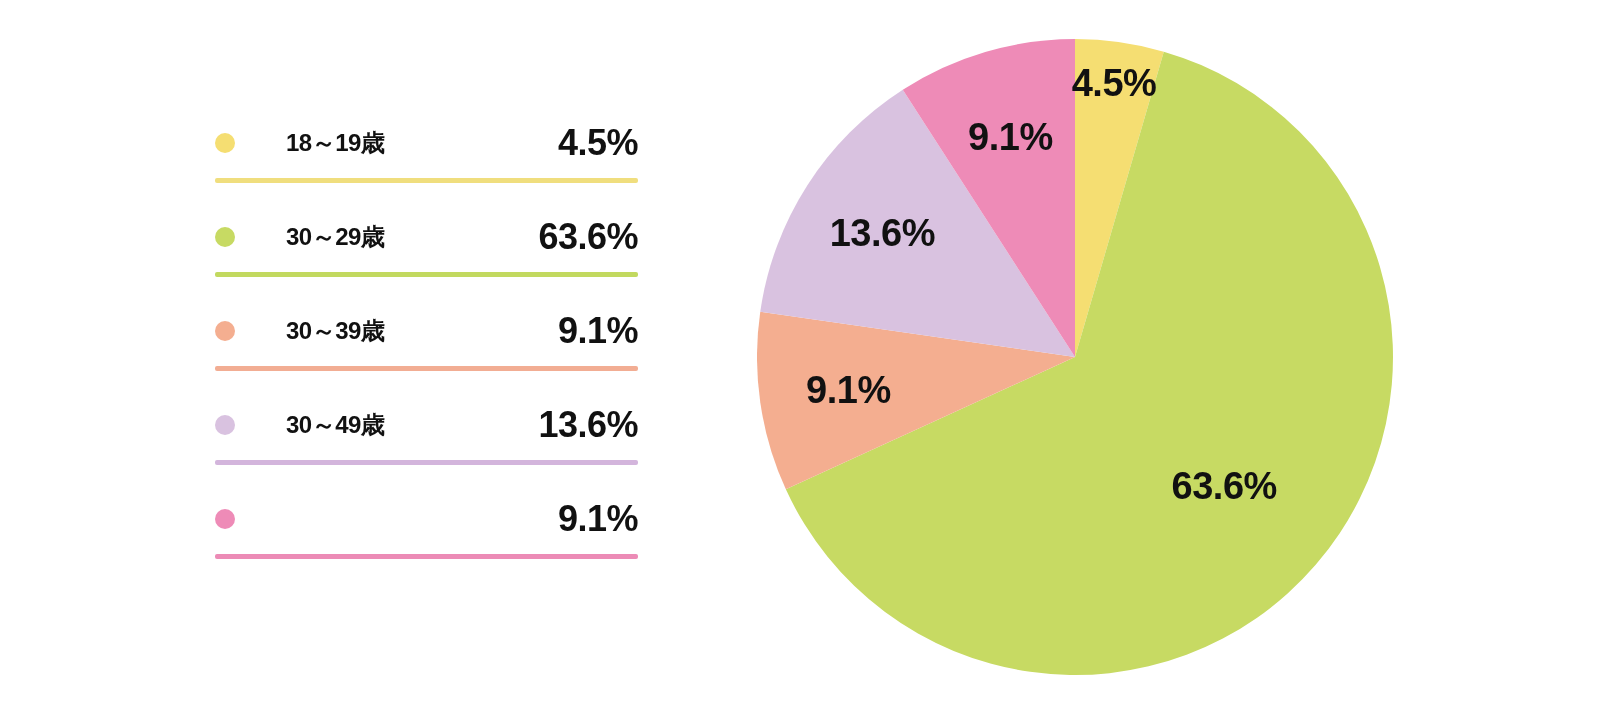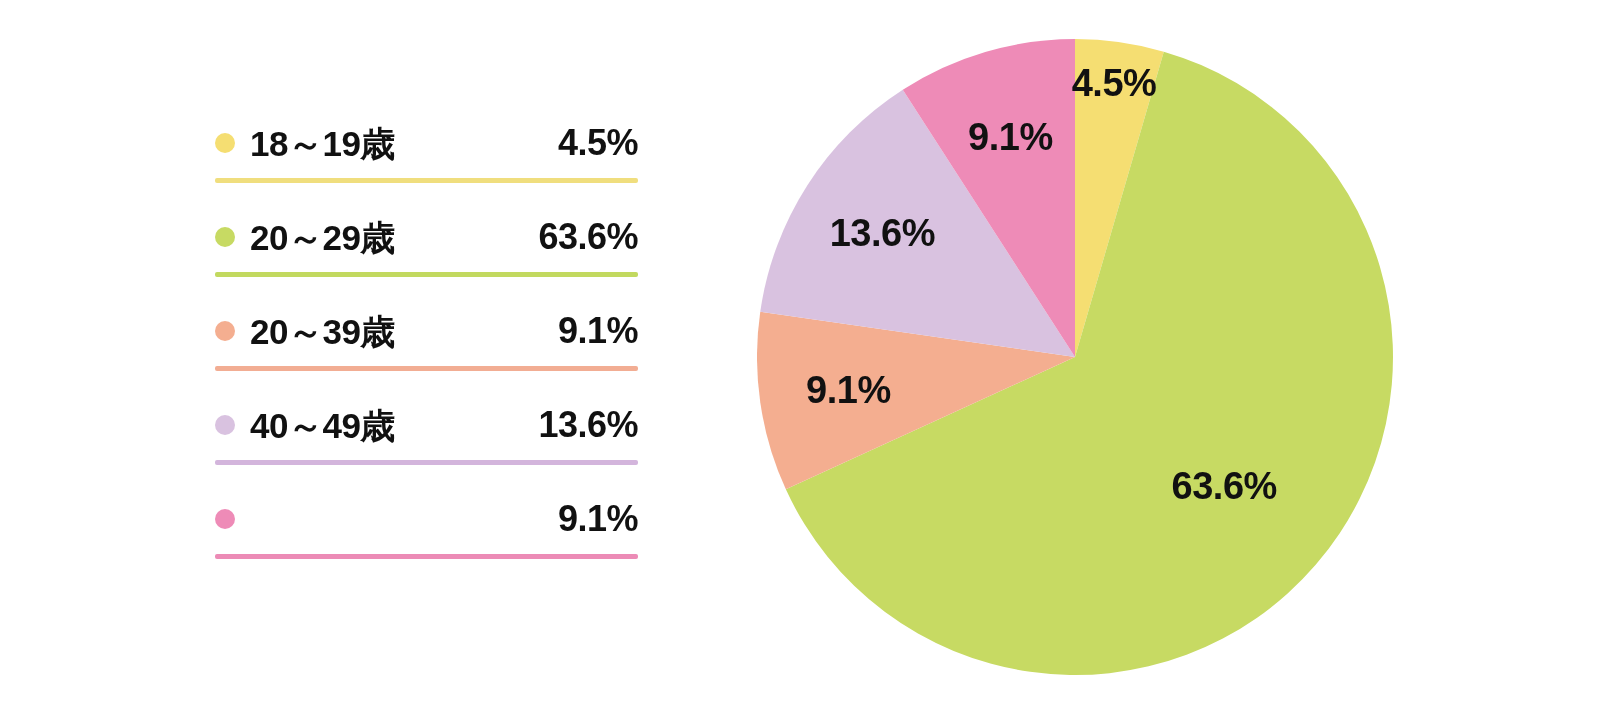--- a/index.html
+++ b/index.html
@@ -47,25 +47,26 @@
     align-items: center;
   }
   .legend-dot {
     width: 20px;
     height: 20px;
     border-radius: 50%;
     flex: 0 0 20px;
     margin-right: 15px;
   }
   .legend-label {
-    font-size: 35px;
+    font-size: 24px;
     font-weight: 700;
     letter-spacing: -0.5px;
     white-space: nowrap;
     line-height: 1;
+    margin-left: 36px;
   }
   .legend-value {
     margin-left: auto;
     font-size: 36px;
     font-weight: 700;
     letter-spacing: -0.5px;
     white-space: nowrap;
     line-height: 1;
   }
   .legend-rule {
@@ -110,39 +111,39 @@
         <span class="legend-dot" style="background: rgb(245, 222, 114);"></span>
         <span class="legend-label">18～19歳</span>
         <span class="legend-value">4.5%</span>
       </div>
       <div class="legend-rule" style="background: rgb(240, 222, 126);"></div>
     </div>
 
     <div class="legend-row">
       <div class="legend-inner">
         <span class="legend-dot" style="background: rgb(199, 218, 99);"></span>
-        <span class="legend-label">20～29歳</span>
+        <span class="legend-label">30～29歳</span>
         <span class="legend-value">63.6%</span>
       </div>
       <div class="legend-rule" style="background: rgb(194, 217, 95);"></div>
     </div>
 
     <div class="legend-row">
       <div class="legend-inner">
         <span class="legend-dot" style="background: rgb(244, 174, 144);"></span>
-        <span class="legend-label">20～39歳</span>
+        <span class="legend-label">30～39歳</span>
         <span class="legend-value">9.1%</span>
       </div>
       <div class="legend-rule" style="background: rgb(242, 173, 147);"></div>
     </div>
 
     <div class="legend-row">
       <div class="legend-inner">
         <span class="legend-dot" style="background: rgb(217, 194, 224);"></span>
-        <span class="legend-label">40～49歳</span>
+        <span class="legend-label">30～49歳</span>
         <span class="legend-value">13.6%</span>
       </div>
       <div class="legend-rule" style="background: rgb(211, 181, 220);"></div>
     </div>
 
     <div class="legend-row">
       <div class="legend-inner">
         <span class="legend-dot" style="background: rgb(238, 139, 183);"></span>
         <span class="legend-value">9.1%</span>
       </div>

